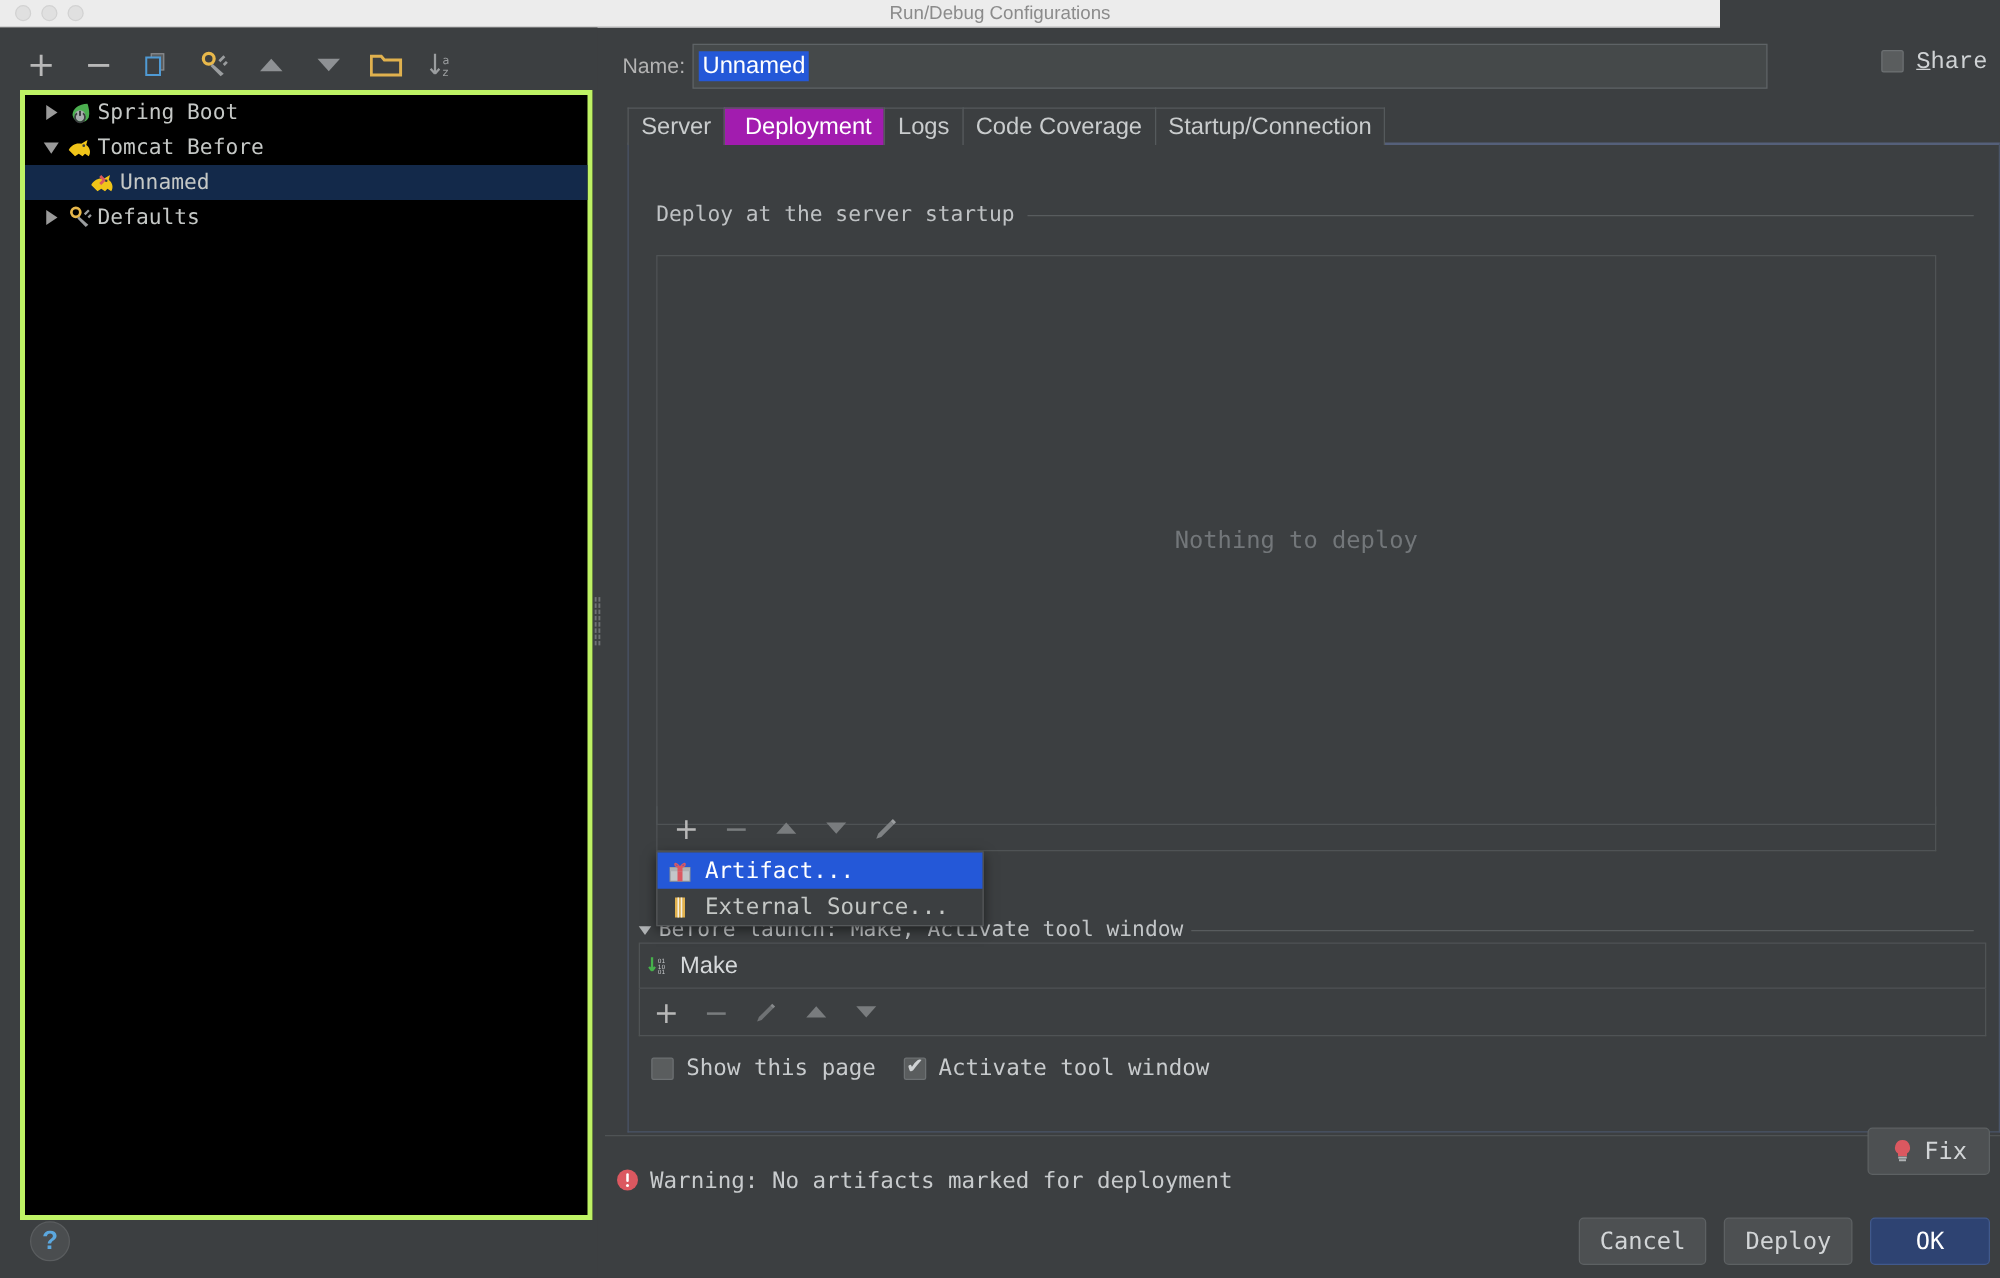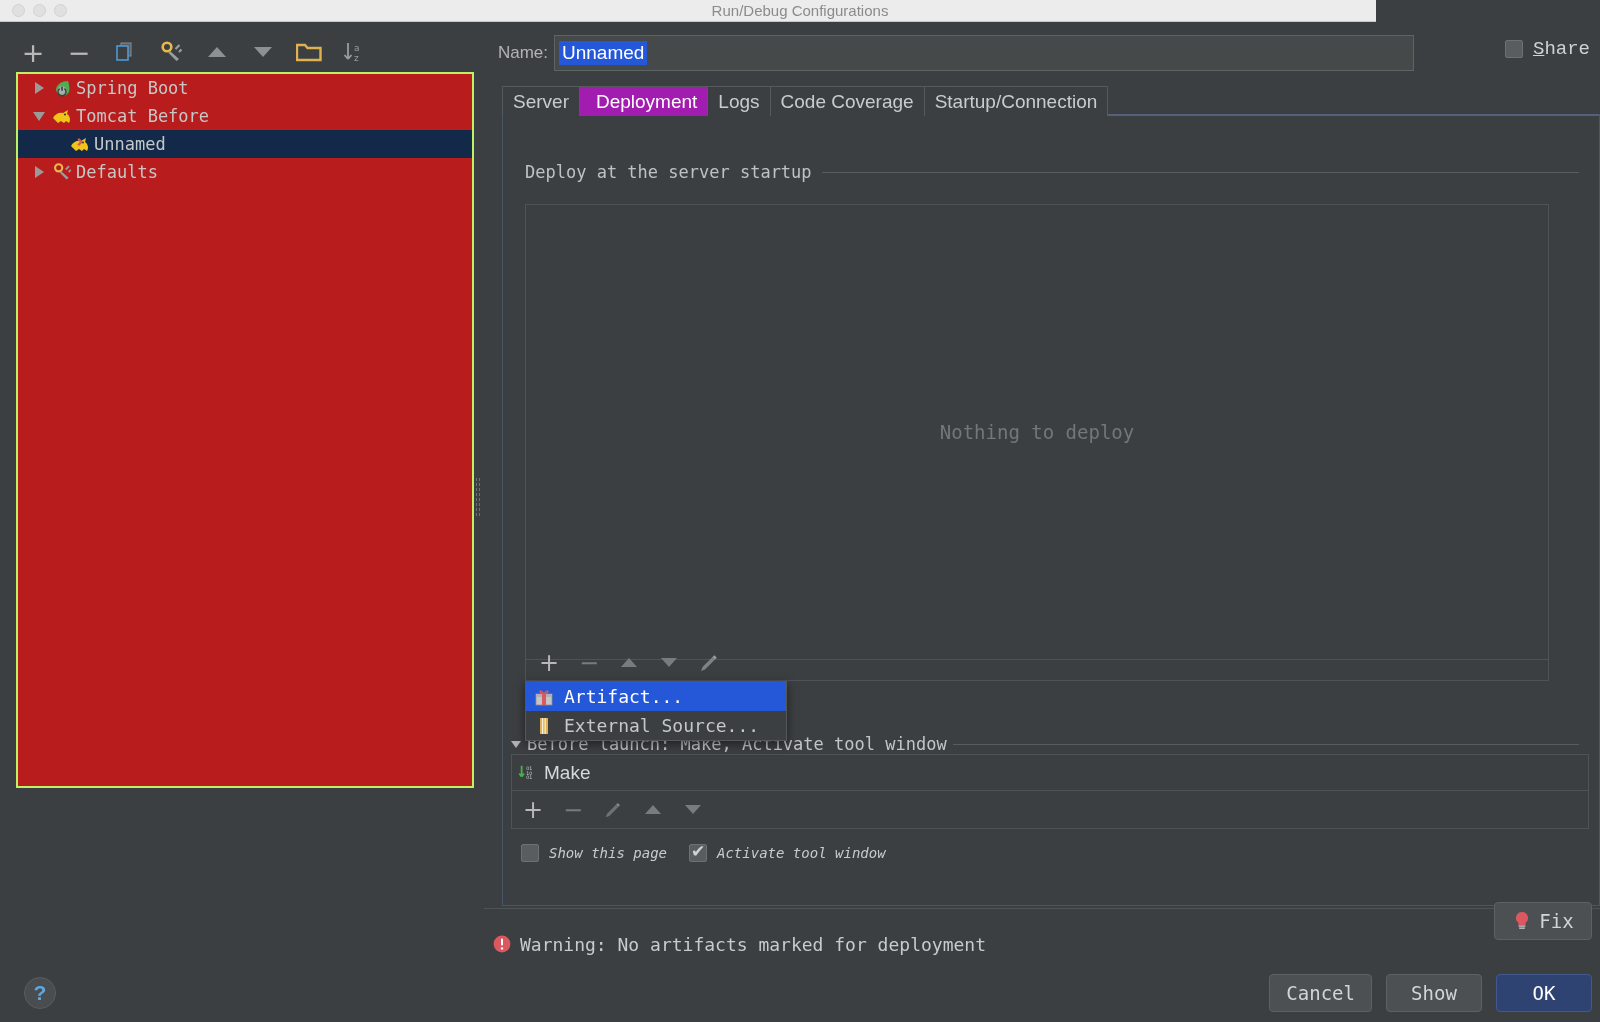--- a/index.html
+++ b/index.html
@@ -37,22 +37,22 @@
   .tb-ico { width: 30px; height: 30px; display: flex; align-items: center;
             justify-content: center; cursor: default; }
   .glyph-plus, .glyph-minus { color: #b8b8b8; font-size: 27px; line-height: 1;
                               font-family: "DejaVu Sans", sans-serif; }
   .glyph-tri { width: 0; height: 0; border-left: 9px solid transparent;
                border-right: 9px solid transparent; }
   .tri-up { border-bottom: 10px solid #8e9194; }
   .tri-dn { border-top: 10px solid #8e9194; }
 
   .tree-box {
-    position: absolute; left: 16px; top: 50px; width: 458px; height: 716px;
-    border: 2px solid #bef264; background: #b91c1c;
+    position: absolute; left: 16px; top: 50px; width: 458px; height: 904px;
+    border: 4px solid #bef264; background: #000000;
   }
   .tree-row {
     height: 28px; display: flex; align-items: center; padding-left: 10px;
     font-family: "DejaVu Sans Mono", monospace; font-size: 17px; color: #c5c8c6;
     white-space: nowrap;
   }
   .tree-row.selected { background: #13294a; }
   .tree-row.child { padding-left: 50px; }
   .arrow {
     width: 22px; display: inline-flex; align-items: center; justify-content: center;
@@ -193,21 +193,21 @@
   .bl-toolbar {
     position: absolute; left: 8px; top: 675px; width: 1078px; height: 38px;
     border: 1px solid #4f5355; border-top: none; display: flex; align-items: center;
     padding-left: 8px; gap: 14px;
   }
 
   .cb-row {
     position: absolute; left: 18px; top: 728px; display: flex;
     align-items: center; gap: 10px;
   }
-  .cb-row .lbl { font-family: "DejaVu Sans Mono", monospace; font-size: 14px; color: #c8cbcd; font-style: italic; }
+  .cb-row .lbl { font-family: "DejaVu Sans Mono", monospace; font-size: 18px; color: #c8cbcd; }
 
   .warn-sep {
     position: absolute; left: 0; top: 886px; width: 1116px; height: 1px; background: #4f5355;
   }
   .warn-row {
     position: absolute; left: 8px; top: 898px; width: 1100px; height: 48px;
     display: flex; align-items: center; gap: 8px;
   }
   .warn-text { font-family: "DejaVu Sans Mono", monospace; font-size: 18px; color: #c8cbcd; }
   .fix-btn {
@@ -503,18 +503,18 @@
           <path d="M9 1 a6 6 0 0 1 3.6 10.8 V14 h-7.2 v-2.2 A6 6 0 0 1 9 1 Z" fill="#db5860"></path>
           <rect x="5.6" y="14.3" width="6.8" height="1.6" fill="#b0b3b5"></rect>
           <rect x="6.2" y="16.4" width="5.6" height="1.6" fill="#b0b3b5"></rect>
         </svg>
       </span>
       <span class="lbl">Fix</span>
     </div>
 
     <div class="btn-row">
       <div class="btn">Cancel</div>
-      <div class="btn">Show</div>
+      <div class="btn">Deploy</div>
       <div class="btn primary">OK</div>
     </div>
 
   </div>
 </div>
 
 </body></html>

